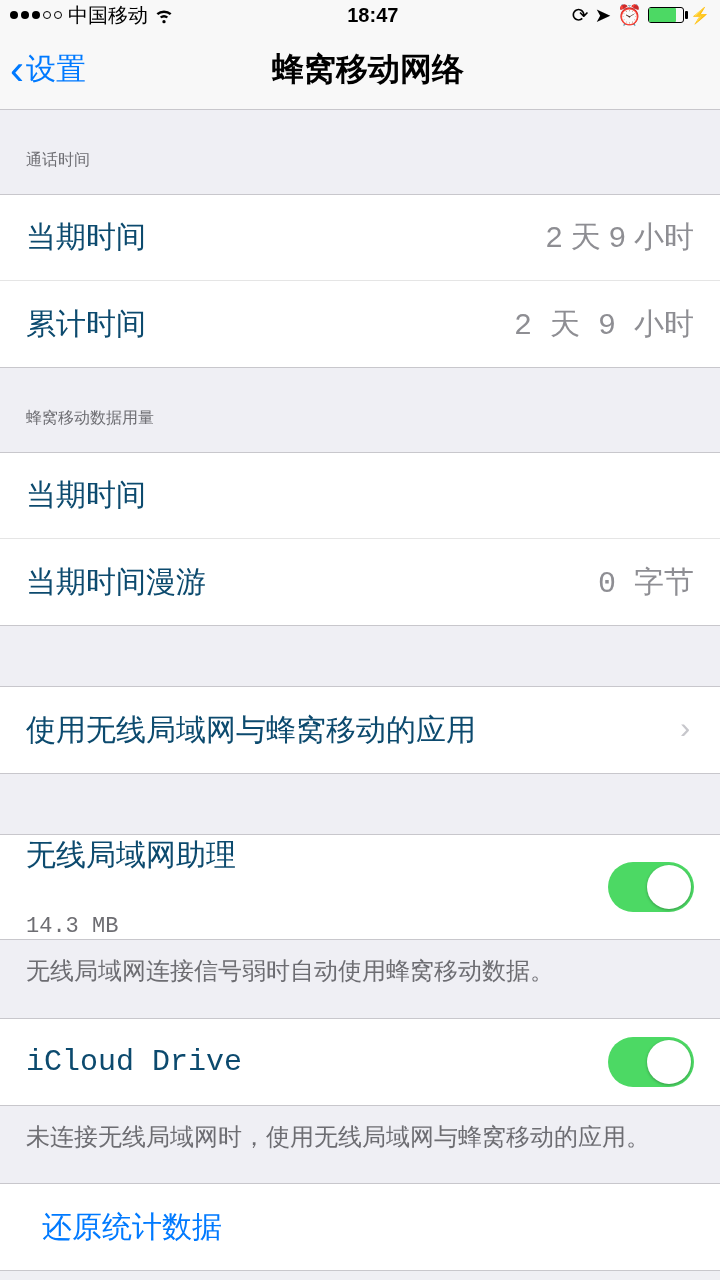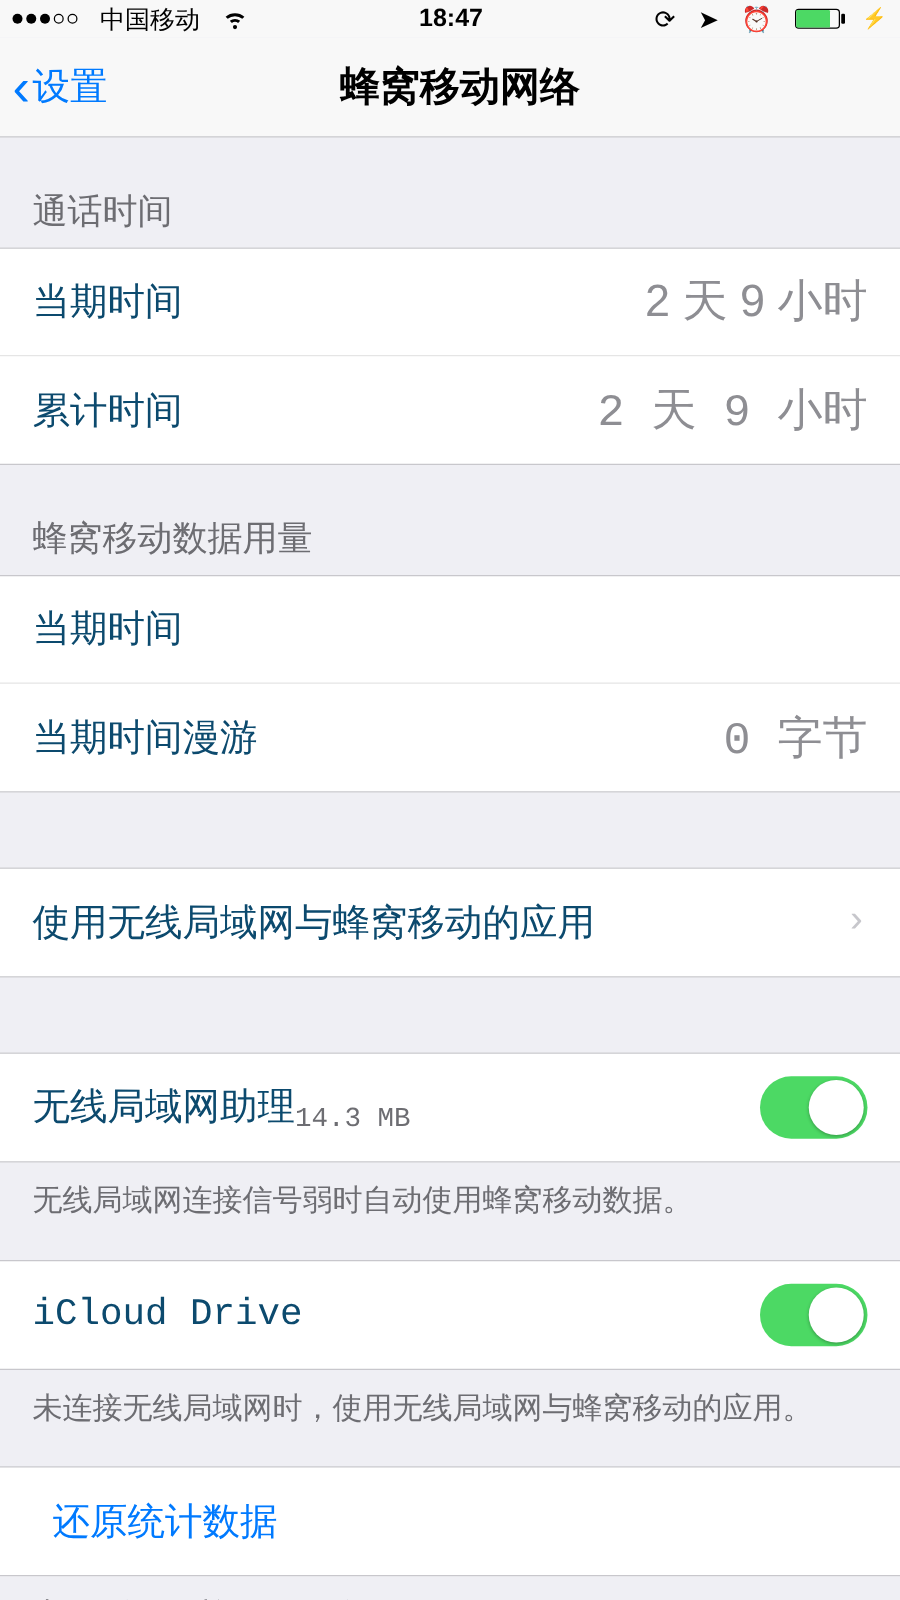--- a/index.html
+++ b/index.html
@@ -15,21 +15,21 @@
   
   .status-bar {
     height: 30px;
     display: flex;
     align-items: center;
     justify-content: space-between;
     padding: 0 10px;
     font-size: 20px;
     background: #f8f8f8;
   }
-  .status-left, .status-right { display: flex; align-items: center; gap: 18px; }
+  .status-left, .status-right { display: flex; align-items: center; gap: 6px; }
   .status-center { font-weight: 600; }
   .signal-dots { display: flex; gap: 3px; }
   .dot { width:8px; height:8px; border-radius:50%; background:#000; }
   .dot.empty { background:transparent; border:1px solid #000; }
   .wifi-icon { width:20px; height:20px; }
   .battery { width:36px; height:16px; border:1.5px solid #000; border-radius:3px; position:relative; }
   .battery::after { content:""; position:absolute; right:-5px; top:3px; width:3px; height:8px; background:#000; border-radius:1px;}
   .battery-fill { height:100%; width:80%; background:#4cd964; border-radius:1px;}
   .bolt { font-size:16px; }
 
@@ -49,36 +49,36 @@
   }
   .back-chevron { font-size: 42px; line-height: 1; margin-right: 2px; font-weight:300;}
   .nav-title {
     position:absolute; left:16px; right:0;
     text-align:center; font-size: 32px; font-weight:600;
     pointer-events:none;
   }
 
   
   .section-header {
-    font-size: 28px;
+    font-size: 16px;
     color: #6d6d72;
-    padding: 40px 26px 10px 26px;
+    padding: 40px 26px 23px 26px;
   }
   .group { background:#fff; border-top:1px solid #c8c7cc; border-bottom:1px solid #c8c7cc; }
   .cell {
     display:flex; align-items:center; justify-content:space-between;
     min-height: 86px; padding: 0 26px;
     font-size: 30px;
     border-bottom:1px solid #e5e5e5;
   }
   .cell:last-child { border-bottom:none;font-family:Liberation Mono, monospace; }
   .cell-label { color:#0c4a6e; }
   .cell-sub { color:#6d6d72; font-size:22px; margin-top:18px;}
-  .cell-left { display:flex; flex-direction:row; }
-  .cell-value { color:#8e8e93; font-size:36px; }
+  .cell-left { display:flex; flex-direction:column;gap:20px; }
+  .cell-value { color:#8e8e93; font-size:30px; }
   .chevron { color:#c7c7cc; font-size:30px; margin-left:6px;}
   .cell-right { display:flex; align-items:center; }
 
   .spacer { height: 60px; }
 
   .footer-text {
     font-size: 24px; color:#6d6d72;
     padding: 14px 26px 0 26px;
     line-height:1.4;
   }

